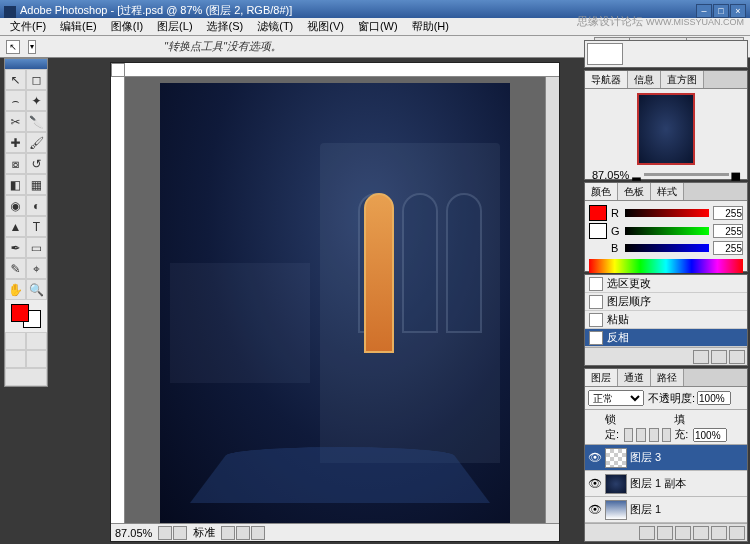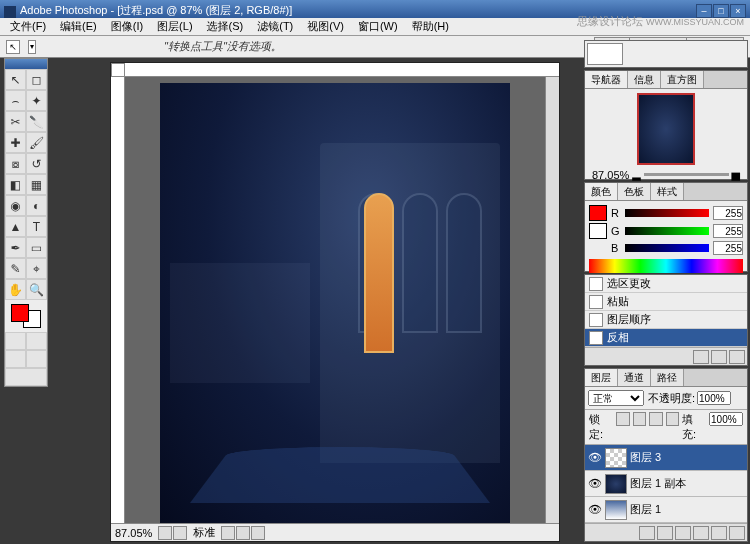--- a/index.html
+++ b/index.html
@@ -67,21 +67,21 @@
 .colorpanel .ramp{height:14px;background:linear-gradient(90deg,red,yellow,lime,cyan,blue,magenta,red);margin-top:2px}
 .historypanel .body{padding:0}
 .historypanel .item{display:flex;align-items:center;height:18px;border-bottom:1px solid #ccc;padding:0 4px;gap:4px}
 .historypanel .item.sel{background:#2f5a9a;color:#fff}
 .historypanel .item .hicon{width:14px;height:14px;border:1px solid #888;background:#fff}
 .layerspanel{flex:1}
 .layerspanel .controls{display:flex;gap:4px;padding:3px;border-bottom:1px solid #aaa;align-items:center}
 .layerspanel .controls select{width:56px;font-size:10px;height:16px}
 .layerspanel .controls .op{display:flex;align-items:center;gap:2px;font-size:10px}
 .layerspanel .controls .op input{width:34px;height:14px;font-size:10px}
-.layerspanel .locks{display:flex;gap:3px;padding:2px 4px;border-bottom:1px solid #aaa;align-items:flex-start;font-size:10px}
+.layerspanel .locks{display:flex;gap:3px;padding:2px 20px;border-bottom:1px solid #aaa;align-items:flex-end;font-size:10px}
 .layerspanel .locks .lic{width:14px;height:14px;border:1px solid #888;background:#ddd}
 .layerspanel .layer{display:flex;align-items:center;height:26px;border-bottom:1px solid #bbb;gap:3px;padding:0 3px}
 .layerspanel .layer.sel{background:#2f5a9a;color:#fff}
 .layerspanel .layer .eye{width:14px;height:14px;font-size:11px;text-align:center}
 .layerspanel .layer .lthumb{width:22px;height:20px;border:1px solid #888;background:#fff}
 .layerspanel .layer .lthumb.t2{background:repeating-conic-gradient(#ccc 0 25%,#fff 0 50%) 0 0/8px 8px}
 .layerspanel .layer .lthumb.t1{background:radial-gradient(#2a3e6a,#0a1530)}
 .layerspanel .layer .lthumb.t0{background:linear-gradient(#4a6aa0,#fff)}
 .panel .footer{height:18px;background:#e0e0e0;border-top:1px solid #aaa;display:flex;justify-content:flex-end;gap:2px;padding:2px}
 .panel .footer div{width:16px;height:14px;border:1px solid #888;background:#ddd}
@@ -255,25 +255,25 @@
   </div>
 
   <div class="panel historypanel" style="height:100px">
     <div class="body">
       <div class="item">
           <div class="hicon"></div>
           <span>选区更改</span>
         </div>
       <div class="item">
           <div class="hicon"></div>
-          <span>粘贴</span>
+          <span>图层顺序</span>
         </div>
       <div class="item">
           <div class="hicon"></div>
-          <span>图层顺序</span>
+          <span>粘贴</span>
         </div>
       <div class="item sel">
           <div class="hicon"></div>
           <span>反相</span>
         </div>
     </div>
     <div class="footer">
         <div></div>
         <div></div>
         <div></div>

